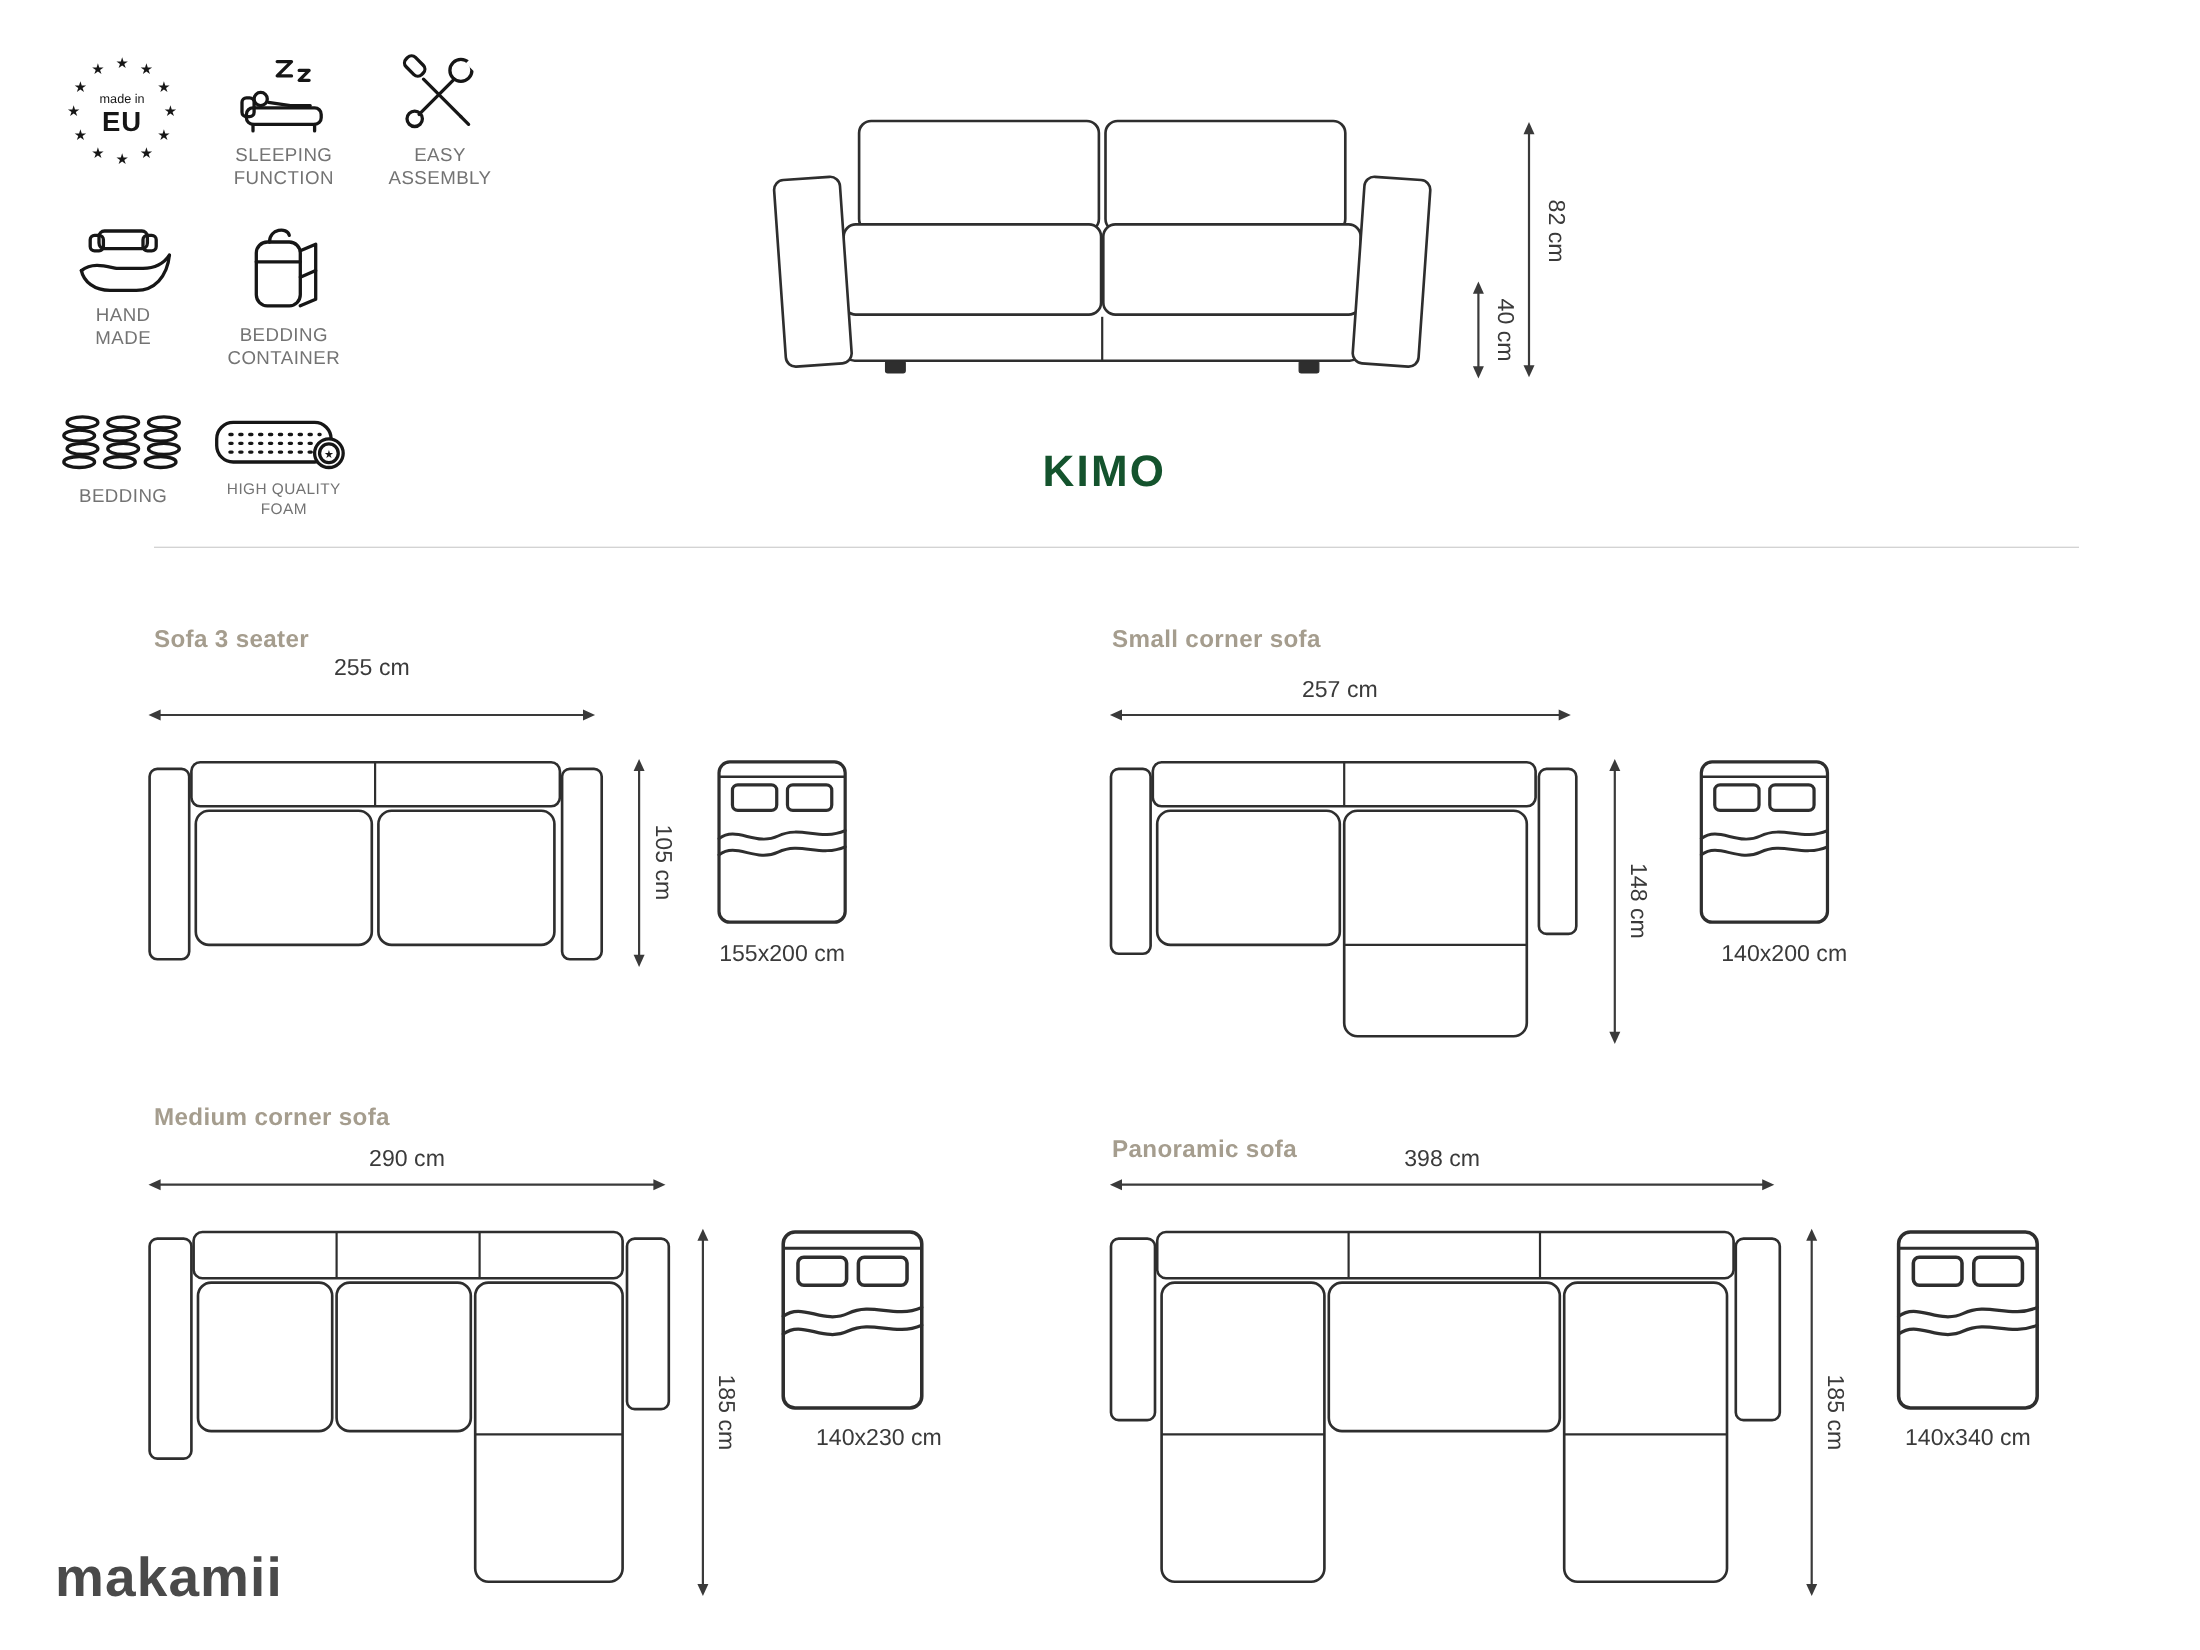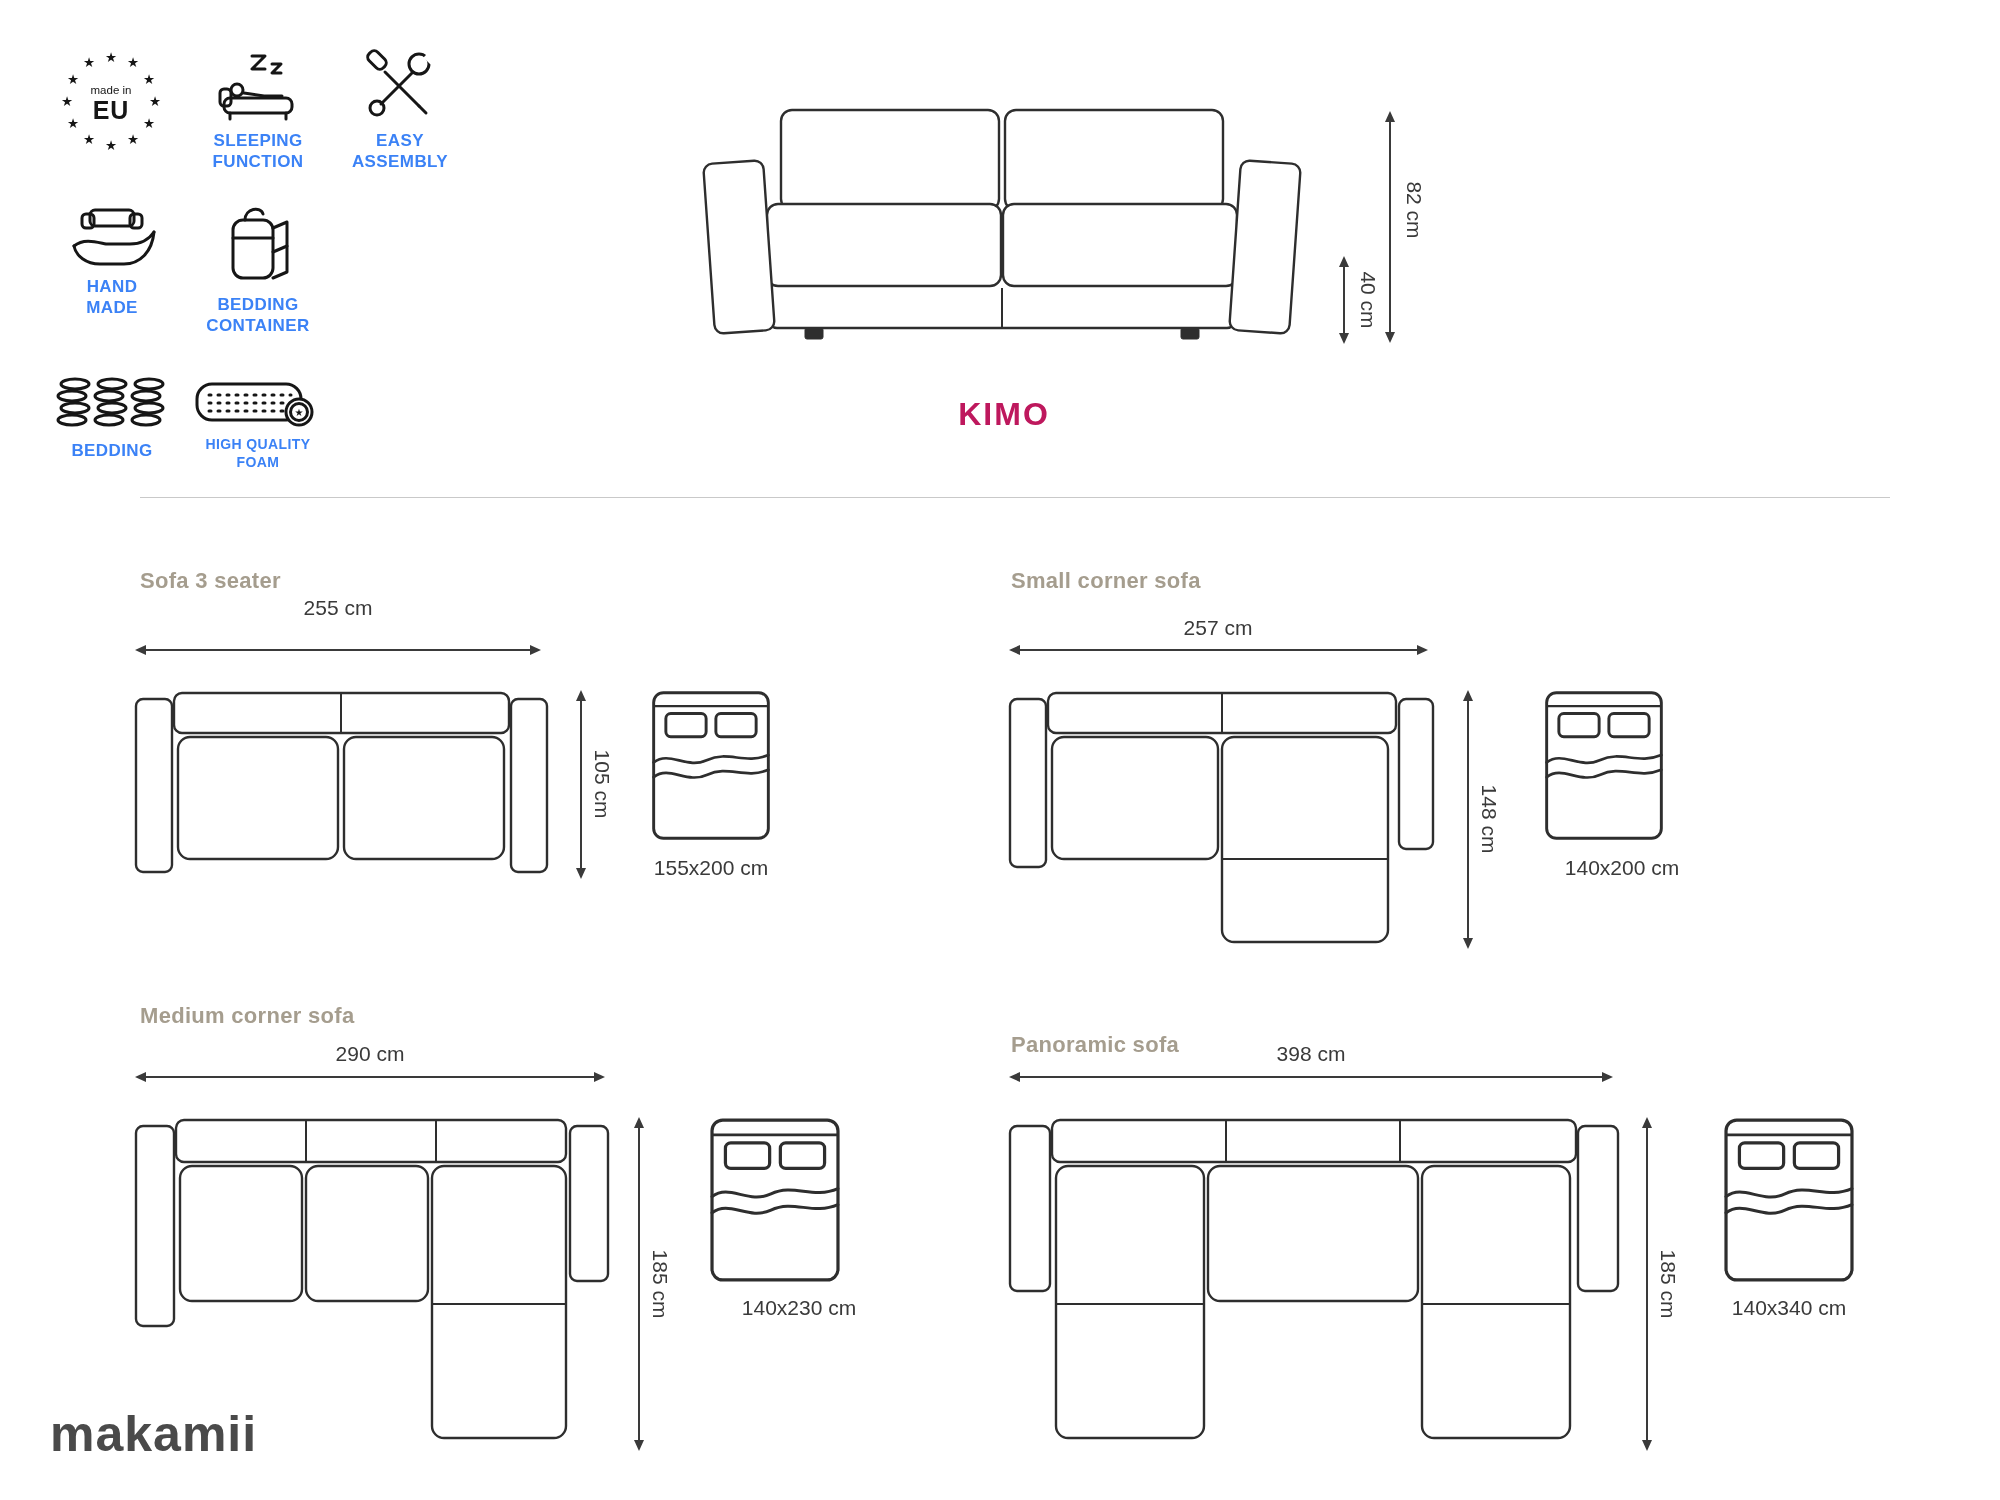--- a/index.html
+++ b/index.html
@@ -5,26 +5,26 @@
   :root{
     --line:#2e2e2e; --heading:#a59d8e; --divider:#c9c9c9; --text:#333333; --logo:#4a4a4a;
   }
   html,body{margin:0;padding:0;}
   body{
     width:2000px;height:1500px;background:#ffffff;position:relative;overflow:hidden;
     font-family:"Liberation Sans", sans-serif;color:var(--text);
   }
   .feature{position:absolute;text-align:center;}
   .feature .lbl{
-    font-weight:700;font-size:17px;letter-spacing:.4px;color:#3b82f6;
+    font-weight:400;font-size:17px;letter-spacing:.4px;color:#737373;
     white-space:pre-line;line-height:1.25;margin-top:8px;
   }
   .feature.small .lbl{font-size:14px;}
   .heading{position:absolute;font-size:22px;font-weight:700;color:var(--heading);letter-spacing:.3px;}
-  .title{position:absolute;font-size:32px;font-weight:700;letter-spacing:2px;transform:translateX(-50%);color:#be185d;}
+  .title{position:absolute;font-size:40px;font-weight:700;letter-spacing:2px;transform:translateX(-50%);color:#14532d;margin-top:11px;}
   .logo{position:absolute;font-size:50px;font-weight:700;color:var(--logo);letter-spacing:1px;}
   .divider{position:absolute;left:140px;top:497px;width:1750px;border-top:1px solid var(--divider);}
   .h-label{position:absolute;transform:translateX(-50%);font-size:21px;color:#3a3a3a;white-space:nowrap;}
   .v-label{position:absolute;transform:translate(-50%,-50%) rotate(90deg);font-size:21px;color:#3a3a3a;white-space:nowrap;}
   svg{overflow:visible;}
   svg.dim{position:absolute;}
   svg.dim line{stroke:#3a3a3a;stroke-width:2;}
   svg.dim polygon{fill:#3a3a3a;}
   svg.art{position:absolute;}
   svg.art .s{fill:#ffffff;stroke:var(--line);stroke-width:2.4;stroke-linejoin:round;}

